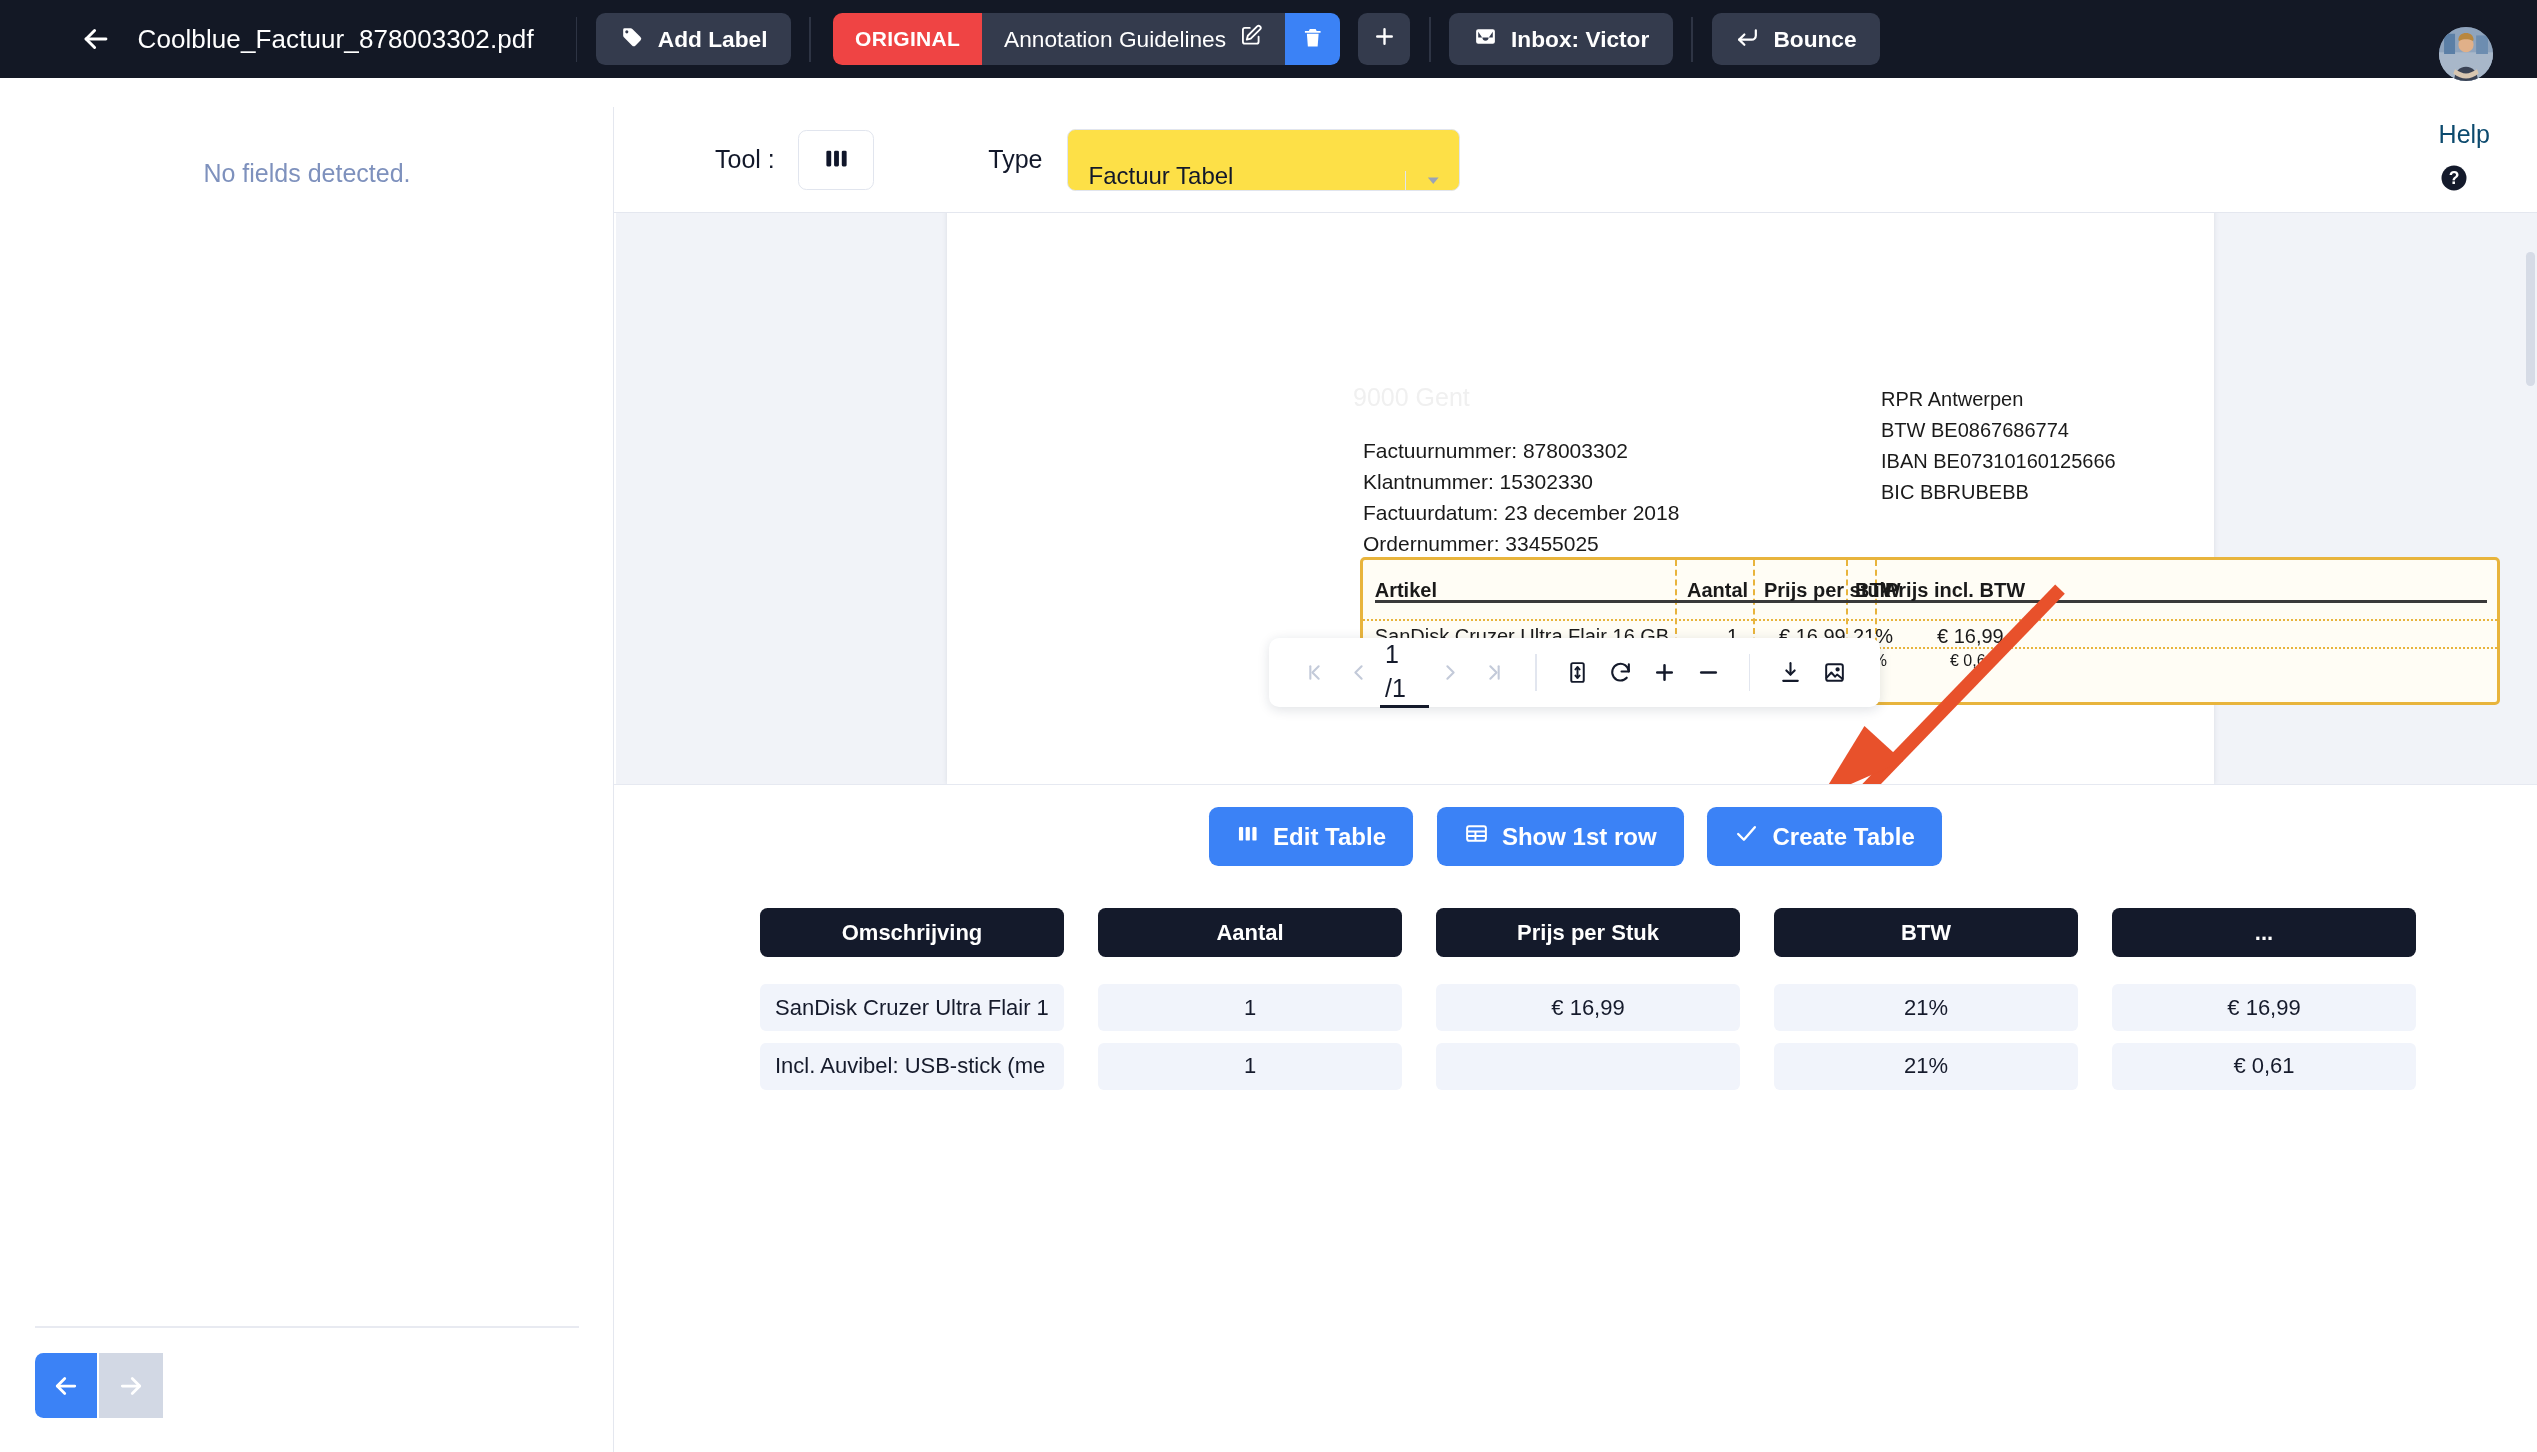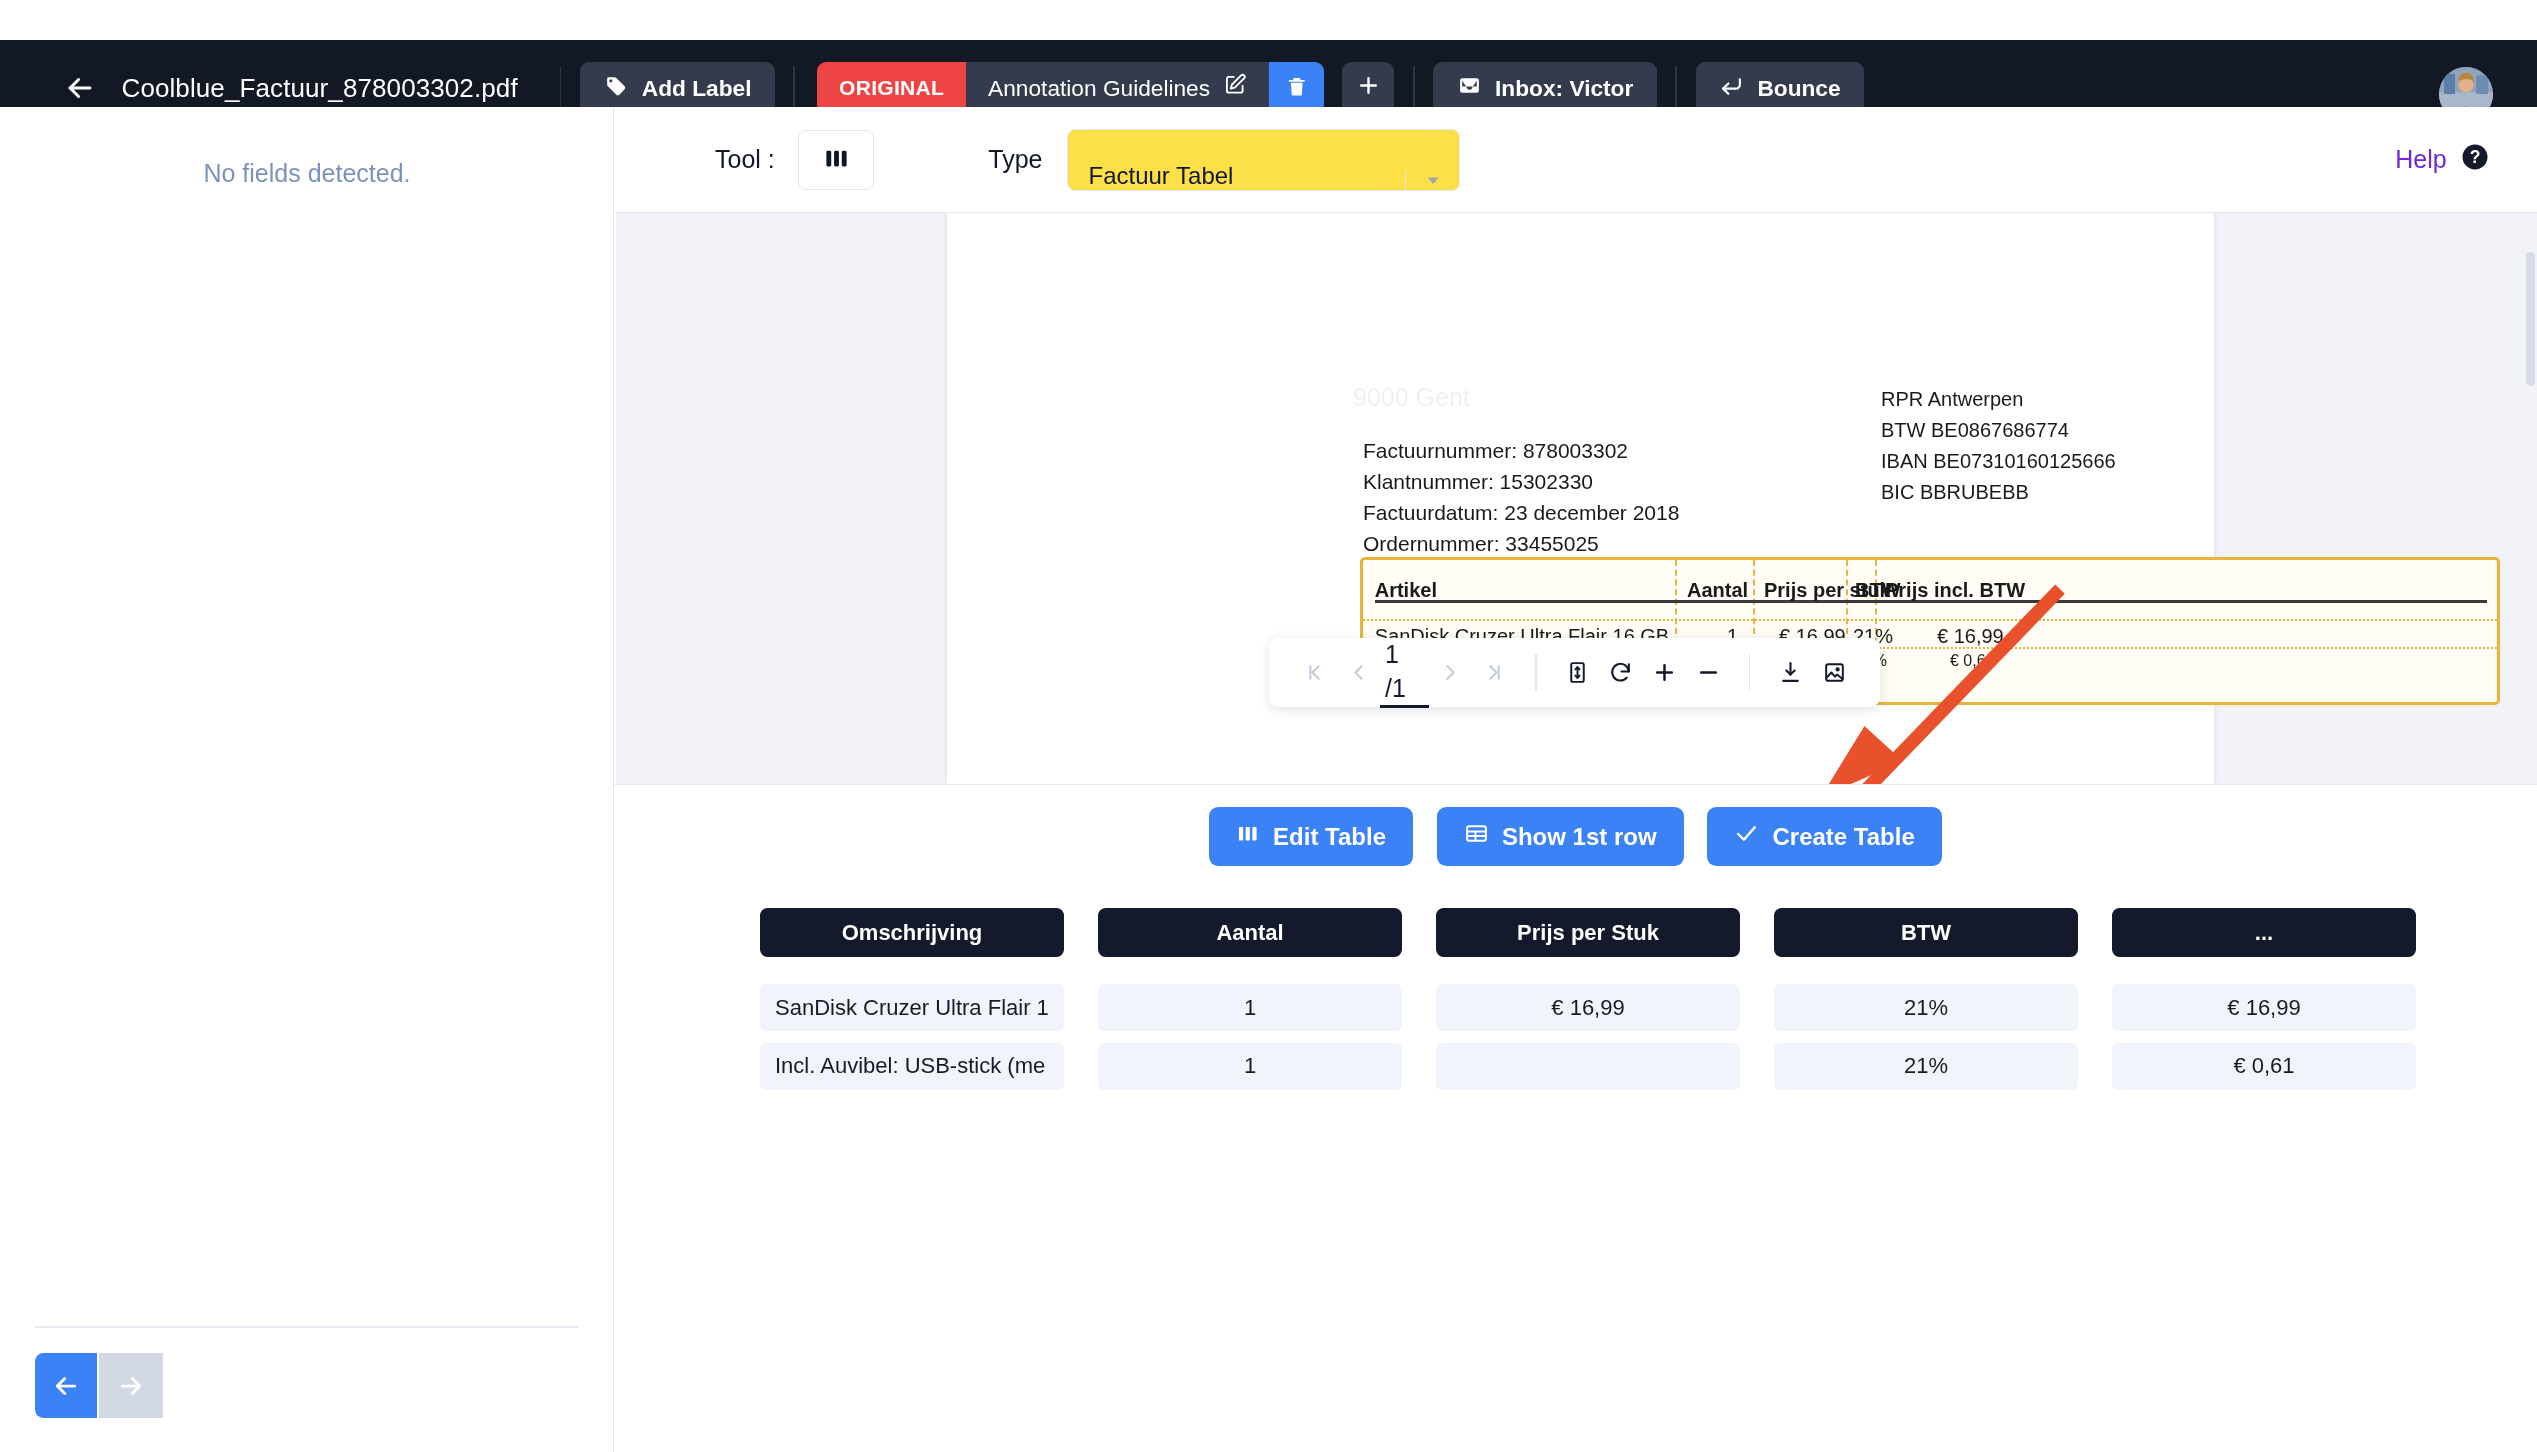--- a/index.html
+++ b/index.html
@@ -6,23 +6,23 @@
   html, body {
     width: 2538px; height: 1453px;
     font-family: "Liberation Sans", sans-serif;
     background: #ffffff;
     overflow: hidden;
   }
   .app { position: relative; width: 2538px; height: 1453px; }
 
   
   .topbar {
-    position: absolute; left: 0; top: 0; width: 2538px; height: 96px;
+    position: absolute; left: 0; top: 0; width: 2538px; height: 78px;
     background: #131825;
-    display: flex; align-items: center; padding: 0 34px; margin-top: 40px;
+    display: flex; align-items: center; padding: 0 50px;
   }
   .back-arrow {
     width: 47px; height: 47px; margin-left: 22px; margin-right: 18.5px;
     display: flex; align-items: center; justify-content: center;
     color: #ffffff; cursor: pointer;
   }
   .doc-title {
     color: #ffffff; font-size: 26px; letter-spacing: 0.1px;
     white-space: nowrap; padding-right: 23.5px;
   }
@@ -111,22 +111,22 @@
   }
   .type-value {
     flex: 1; display: flex; align-items: center; padding-left: 20px;
     font-size: 24px; color: #12182a;
   }
   .type-caret {
     width: 54px; border-left: 1.7px solid #e1e5ee;
     display: flex; align-items: center; justify-content: center;
   }
   .help {
-    margin-left: auto; margin-right: 47px; display: flex; align-items: center;
-    gap: 13.4px; font-size: 25px; color: #6d28d9; cursor: pointer;
+    margin-left: auto; margin-right: 47px; display: flex; 
+    gap: 13.4px; font-size: 25px; color: #0c4a6e; cursor: pointer; flex-direction: column;
   }
 
   
   .viewer {
     position: absolute; left: 616px; top: 213px; width: 1922px; height: 571px;
     background: #f1f3f8; overflow: hidden;
   }
   .page {
     position: absolute; left: 331px; top: -30px; width: 1267px; height: 601px;
     background: #ffffff; box-shadow: 0 0.8px 5px rgba(30,40,70,.10);

